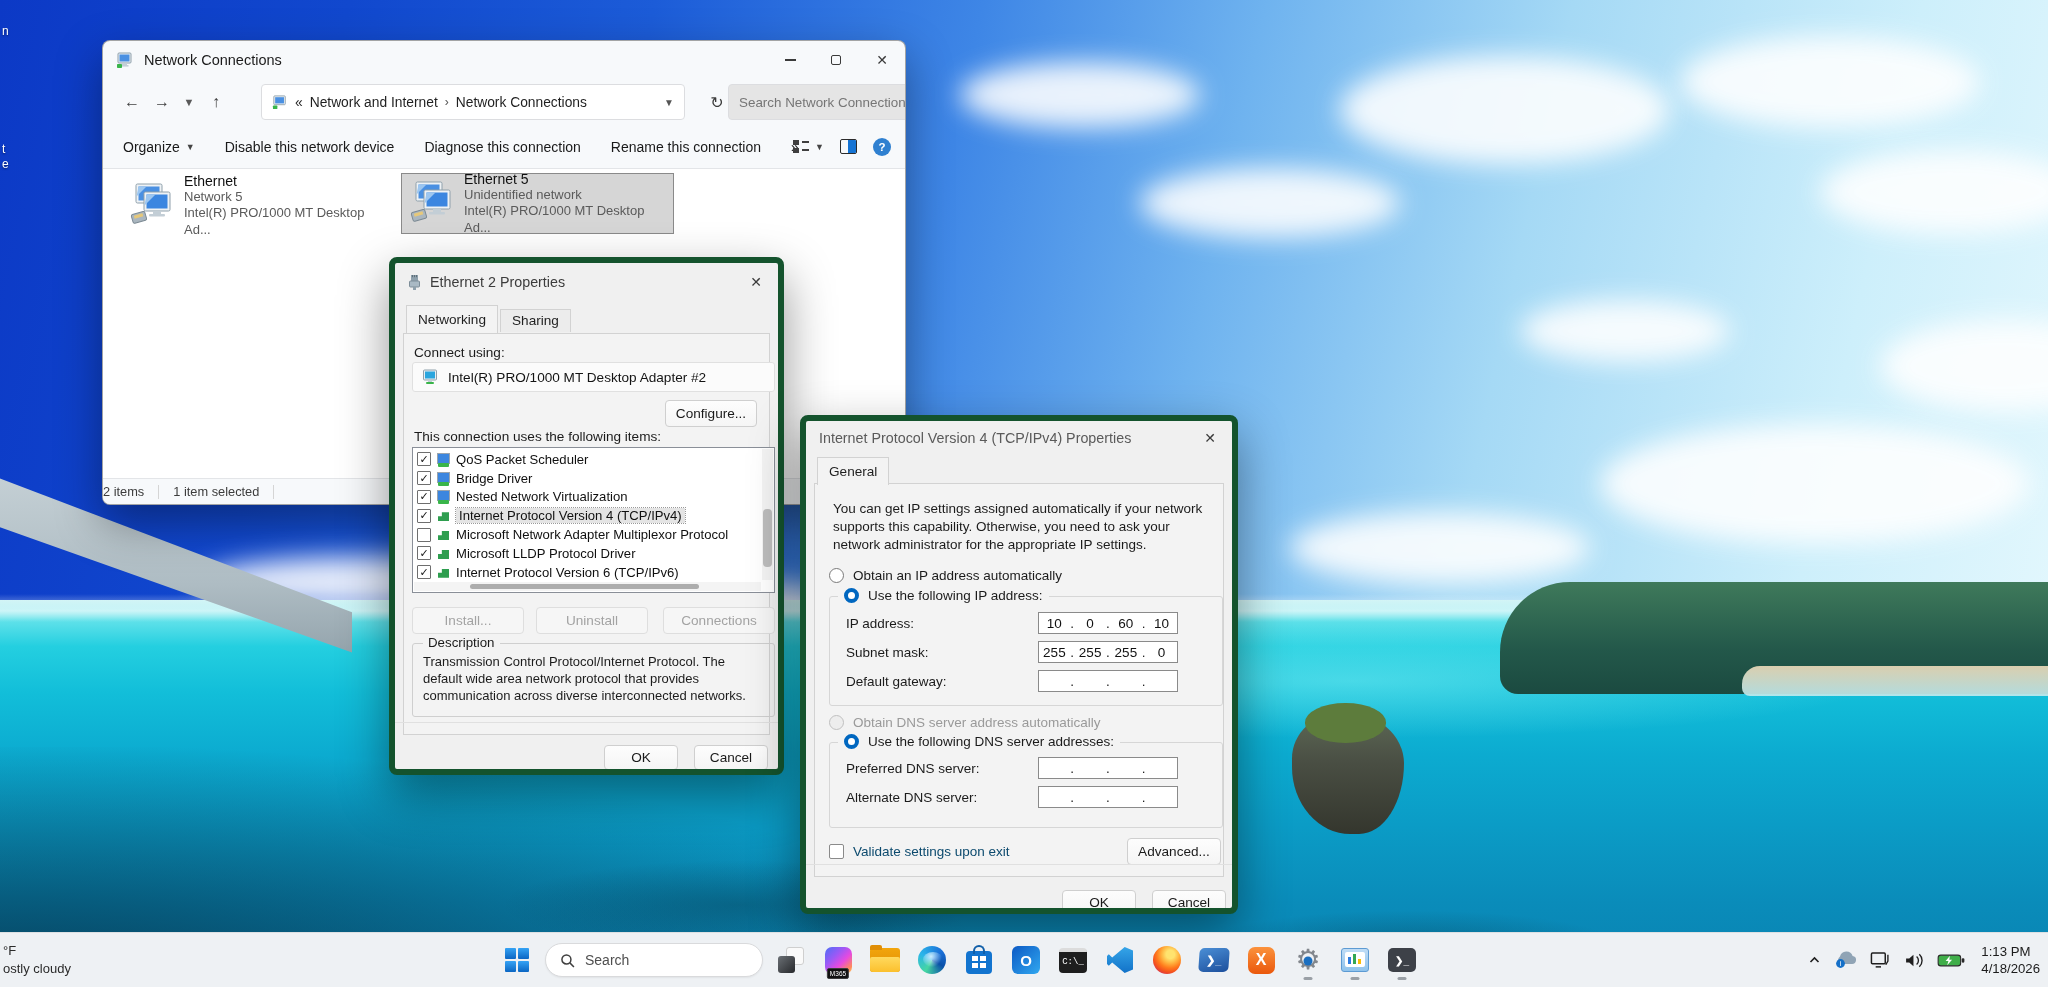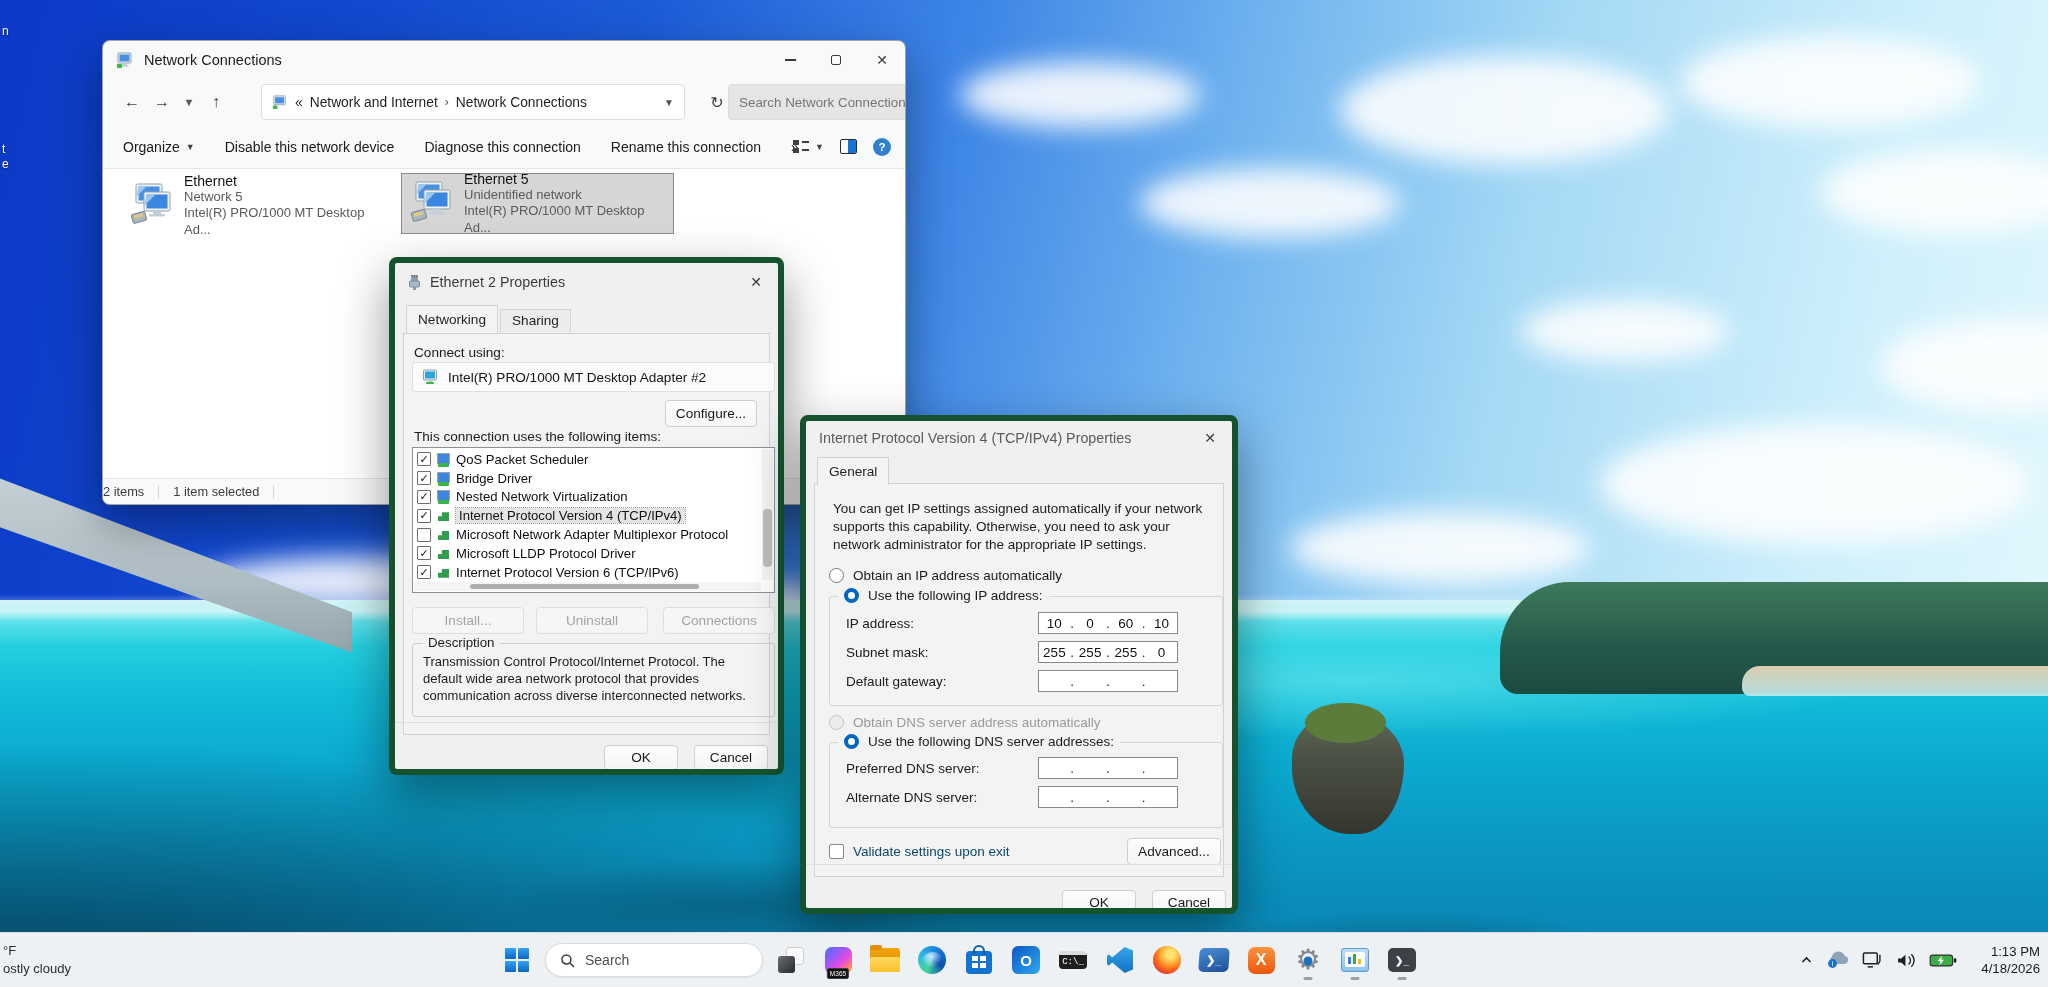--- a/index.html
+++ b/index.html
@@ -183,21 +183,21 @@
   .ic-edge{width:28px;height:28px;border-radius:50%;background:conic-gradient(from 210deg,#45d6a2,#2bb5ea 25%,#1b70d8 55%,#0a50a8 75%,#45d6a2);position:relative;overflow:hidden}
   .ic-edge::before{content:'';position:absolute;left:5px;top:6px;width:20px;height:15px;border-radius:50%;
     background:radial-gradient(circle at 40% 30%,rgba(210,240,255,.95),rgba(255,255,255,0) 68%)}
   .ic-store{width:26px;height:23px;background:#1274cf;border-radius:4px;position:relative;margin-top:5px}
   .ic-store .handle{position:absolute;left:7px;top:-6px;width:12px;height:9px;border:2.5px solid #0f5ea8;border-bottom:none;border-radius:6px 6px 0 0}
   .ic-store .grid{position:absolute;left:6px;top:5px;width:14px;height:13px;background:
     linear-gradient(#fff,#fff) 0 0/6px 5px no-repeat,linear-gradient(#fff,#fff) 8px 0/6px 5px no-repeat,
     linear-gradient(#fff,#fff) 0 7px/6px 5px no-repeat,linear-gradient(#fff,#fff) 8px 7px/6px 5px no-repeat}
   .ic-outlook{width:28px;height:28px;border-radius:6px;background:linear-gradient(135deg,#0b59c4,#31a8f0);color:#fff;
     font-weight:bold;font-size:15px;display:flex;align-items:center;justify-content:center}
-  .ic-cmd{width:28px;height:18px;background:#1e1e1e;border-top:4px solid #dcdcdc;border-radius:4px;color:#fff;
+  .ic-cmd{width:28px;height:25px;background:#1e1e1e;border-top:4px solid #dcdcdc;border-radius:4px;color:#fff;
     font-family:"Liberation Mono",monospace;font-size:9px;display:flex;align-items:center;justify-content:center}
   .ic-vscode{width:26px;height:26px;background:linear-gradient(180deg,#35a5e8,#1272c8);
     clip-path:polygon(68% 0,100% 13%,100% 87%,68% 100%,20% 60%,7% 72%,0 65%,0 35%,7% 28%,20% 40%)}
   .ic-firefox{width:28px;height:28px;border-radius:50%;
     background:radial-gradient(circle at 62% 30%,#ffe36e 0 16%,#ffb23e 34%,#ff7a1c 52%,#f4511e 68%,#c92a63 88%,#8e1d72 100%)}
   .ic-pwsh{width:30px;height:24px;border-radius:5px;background:linear-gradient(160deg,#4b8fd6,#1c4f9c);color:#fff;
     font-size:11px;font-weight:bold;display:flex;align-items:center;justify-content:center;transform:skewX(-4deg)}
   .ic-xampp{width:27px;height:27px;border-radius:7px;background:linear-gradient(180deg,#fb923c,#ea580c);color:#fff;
     font-weight:bold;font-size:16px;display:flex;align-items:center;justify-content:center}
   .ic-gear{font-size:28px;color:#82878d;line-height:1;position:relative}
@@ -205,21 +205,21 @@
   .ic-resmon{width:28px;height:24px;background:linear-gradient(180deg,#bfdcf5,#8fc3ec);border:1px solid #5d9bd3;border-radius:3px;position:relative}
   .ic-resmon::before{content:'';position:absolute;left:3px;top:3px;right:3px;bottom:4px;background:#fff;border-radius:2px}
   .ic-resmon::after{content:'';position:absolute;left:6px;bottom:7px;width:16px;height:10px;background:
     linear-gradient(#2f7de0,#2f7de0) 0 100%/3px 7px no-repeat,
     linear-gradient(#34a853,#34a853) 5px 100%/3px 10px no-repeat,
     linear-gradient(#fbbc05,#fbbc05) 10px 100%/3px 5px no-repeat}
   .ic-term{width:28px;height:24px;background:#3d4148;border-radius:5px;color:#fff;font-size:10px;font-weight:bold;
     display:flex;align-items:center;justify-content:center}
   .tray{position:absolute;right:8px;top:0;height:100%;display:flex;align-items:center;gap:12px}
   .trayic{display:flex;align-items:center;justify-content:center}
-  .clock{text-align:right;font-size:13.2px;color:#1c1c1c;line-height:1.3;margin-left:12px}
+  .clock{text-align:left;font-size:13.2px;color:#1c1c1c;line-height:1.3;margin-left:4px}
 
   
   .nic-svg{flex:none}
 </style>
 </head>
 <body>
 
 <div class="sky"></div>
 <div class="cloud" style="left:960px;top:62px;width:240px;height:66px"></div>
 <div class="cloud" style="left:1140px;top:168px;width:260px;height:70px"></div>

